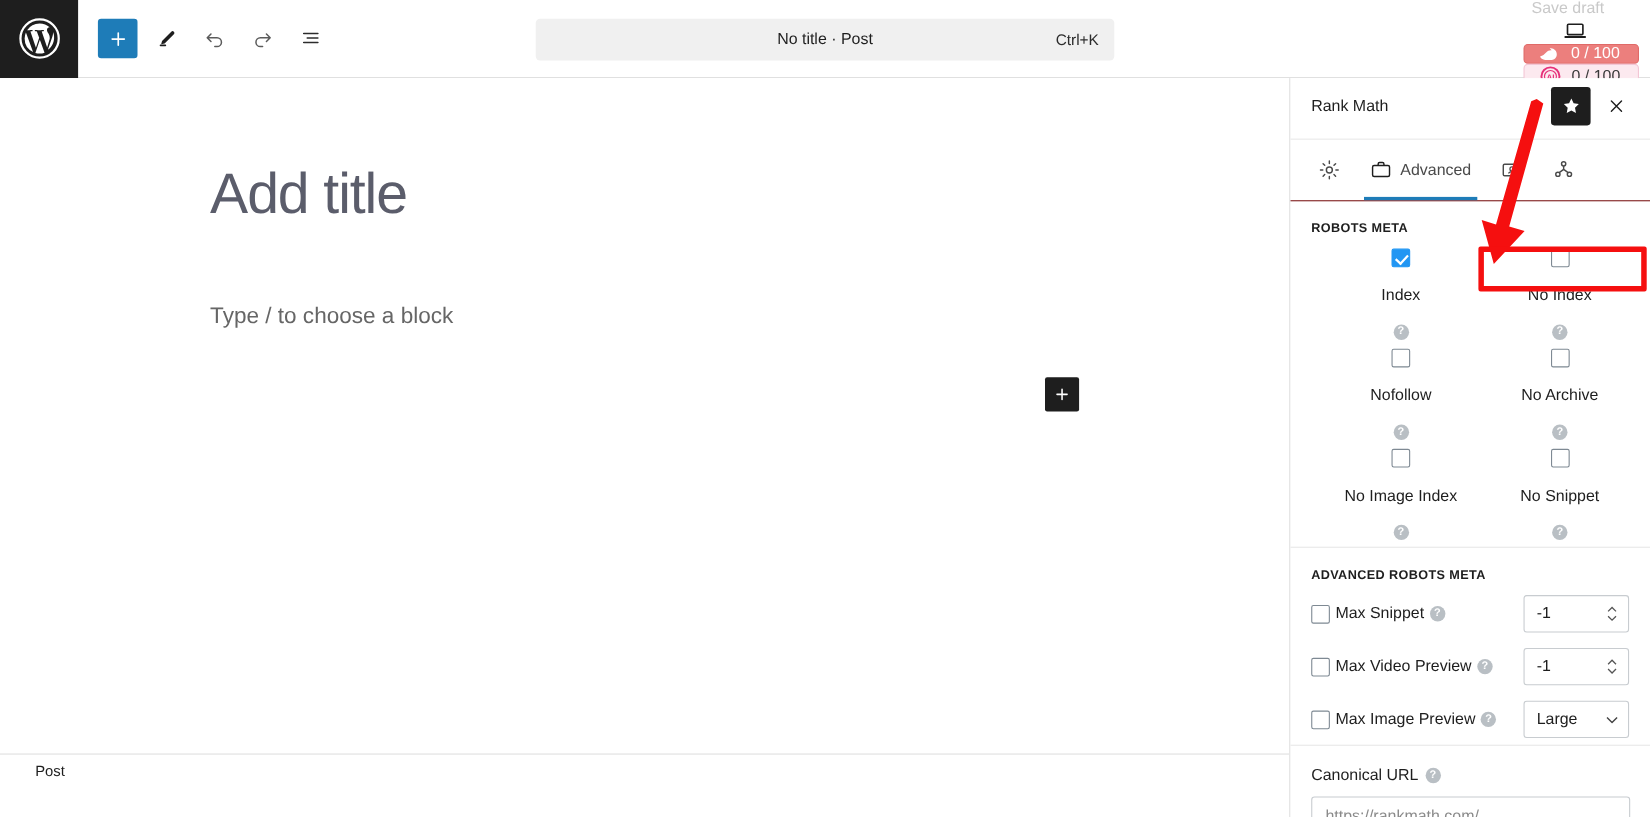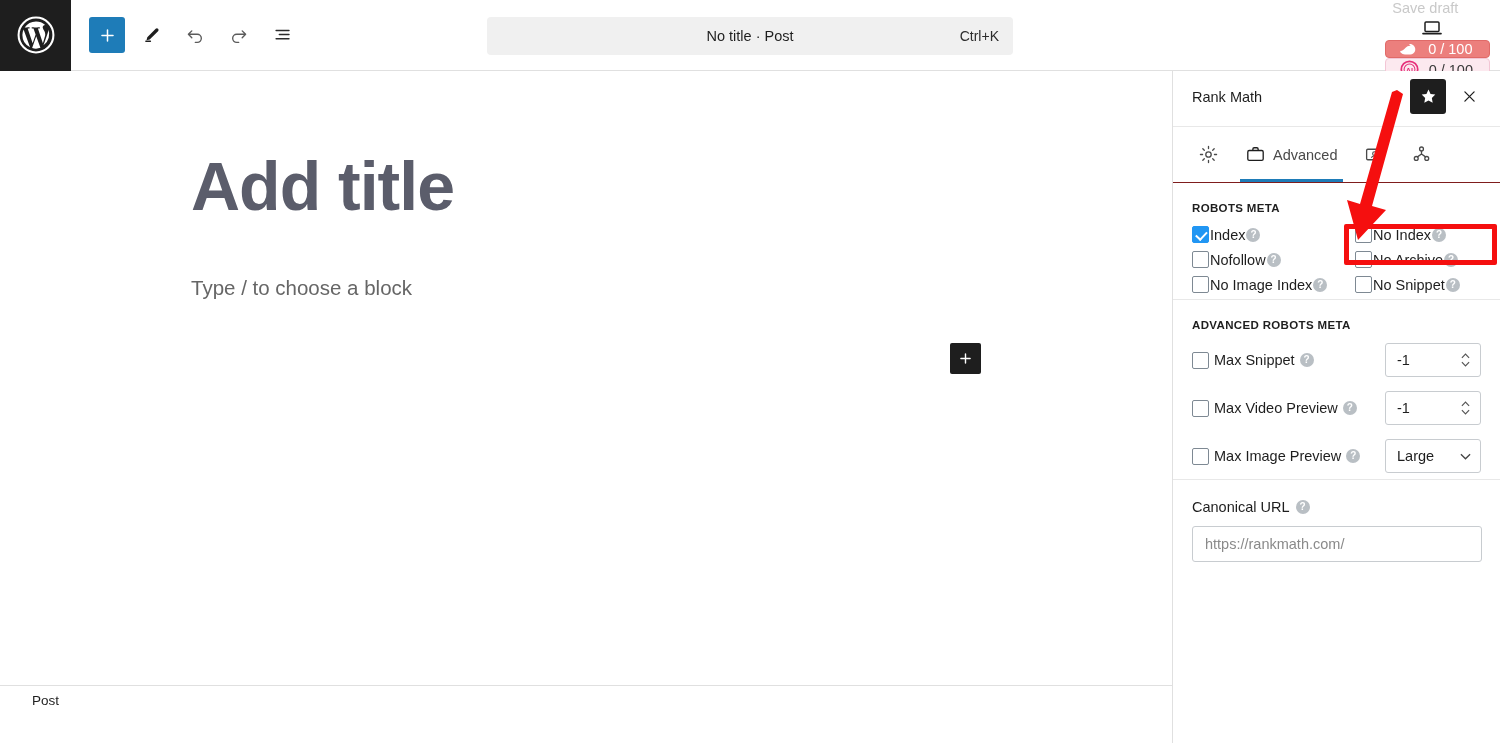--- a/index.html
+++ b/index.html
@@ -74,21 +74,21 @@
   .kebab { width: 34px; height: 38px; margin-left: 6px; display:flex; align-items:center; justify-content:center; cursor:pointer; }
   .kebab i { display:block; width:4px; height:4px; border-radius:50%; background:#1e1e1e; margin:1.6px 0; }
 
   
   .canvas {
     position: absolute; top: 71px; left: 0;
     width: 1172px; height: 643px; background: #fff;
   }
   .post-title {
     position: absolute; left: 191px; top: 76px;
-    font-size: 68px; font-weight: bold; color: #5b5d6b;
+    font-size: 52px; font-weight: normal; color: #5b5d6b;
     letter-spacing: -1px; cursor: text;
   }
   .block-placeholder {
     position: absolute; left: 191px; top: 205px;
     font-size: 20.5px; color: #666; cursor: text;
   }
   .add-block-sq {
     position: absolute; left: 950px; top: 272px;
     width: 31px; height: 31px; background: #1e1e1e;
     border-radius: 2px; display: flex; align-items: center; justify-content: center;
@@ -137,21 +137,21 @@
     height: 3px; background: #1e7cb8;
   }
 
   .rm-section { padding: 19px 19px 6px 19px; border-bottom: 1px solid #e8e8e8; }
   .rm-section.last { border-bottom: none; }
   .rm-sec-title {
     font-size: 11.5px; font-weight: bold; color: #1e1e1e;
     letter-spacing: 0.35px; margin-bottom: 12px;
   }
   .rm-grid { display: grid; grid-template-columns: 163px 1fr; row-gap: 8px; }
-  .chk-row { display: flex; align-items: center; gap: 1px; }
+  .chk-row { display: flex; align-items: center; gap: 18px; flex-direction: column; }
   .chk {
     width: 17px; height: 17px; border: 1px solid #7e8993;
     border-radius: 2px; background: #fff; flex: 0 0 17px; cursor: pointer;
     position: relative;
   }
   .chk.checked { background: #2196f3; border-color: #2196f3; }
   .chk.checked::after {
     content: ""; position: absolute; left: 5px; top: 1.5px;
     width: 4.5px; height: 9px; border: solid #fff;
     border-width: 0 2px 2px 0; transform: rotate(43deg);

